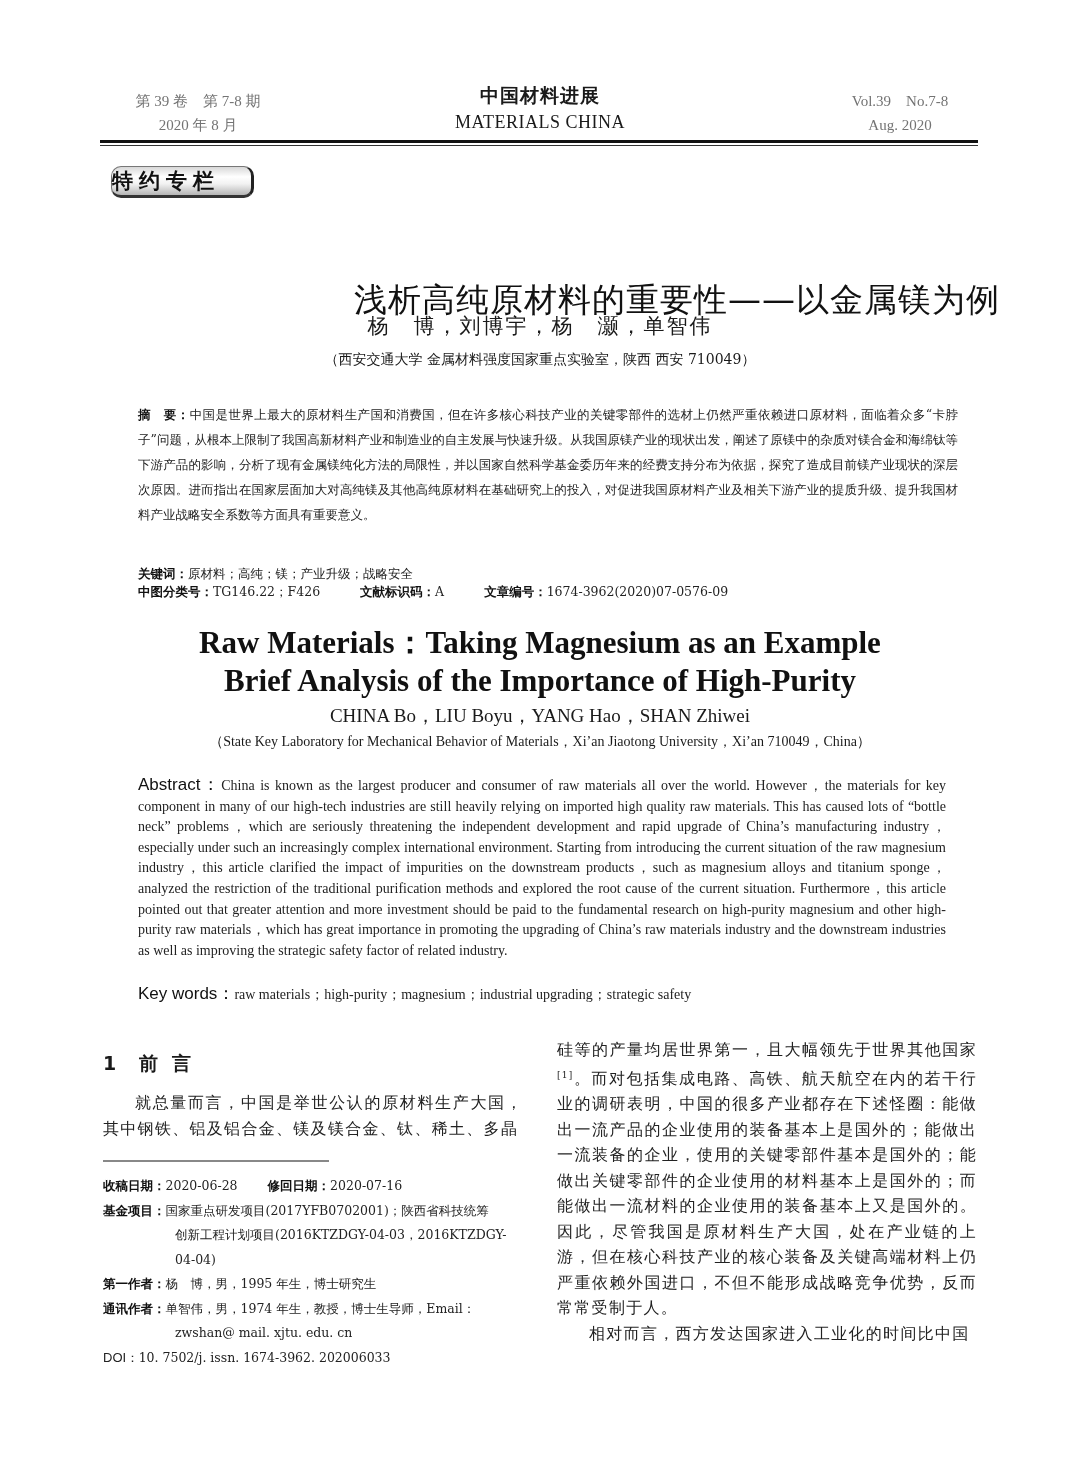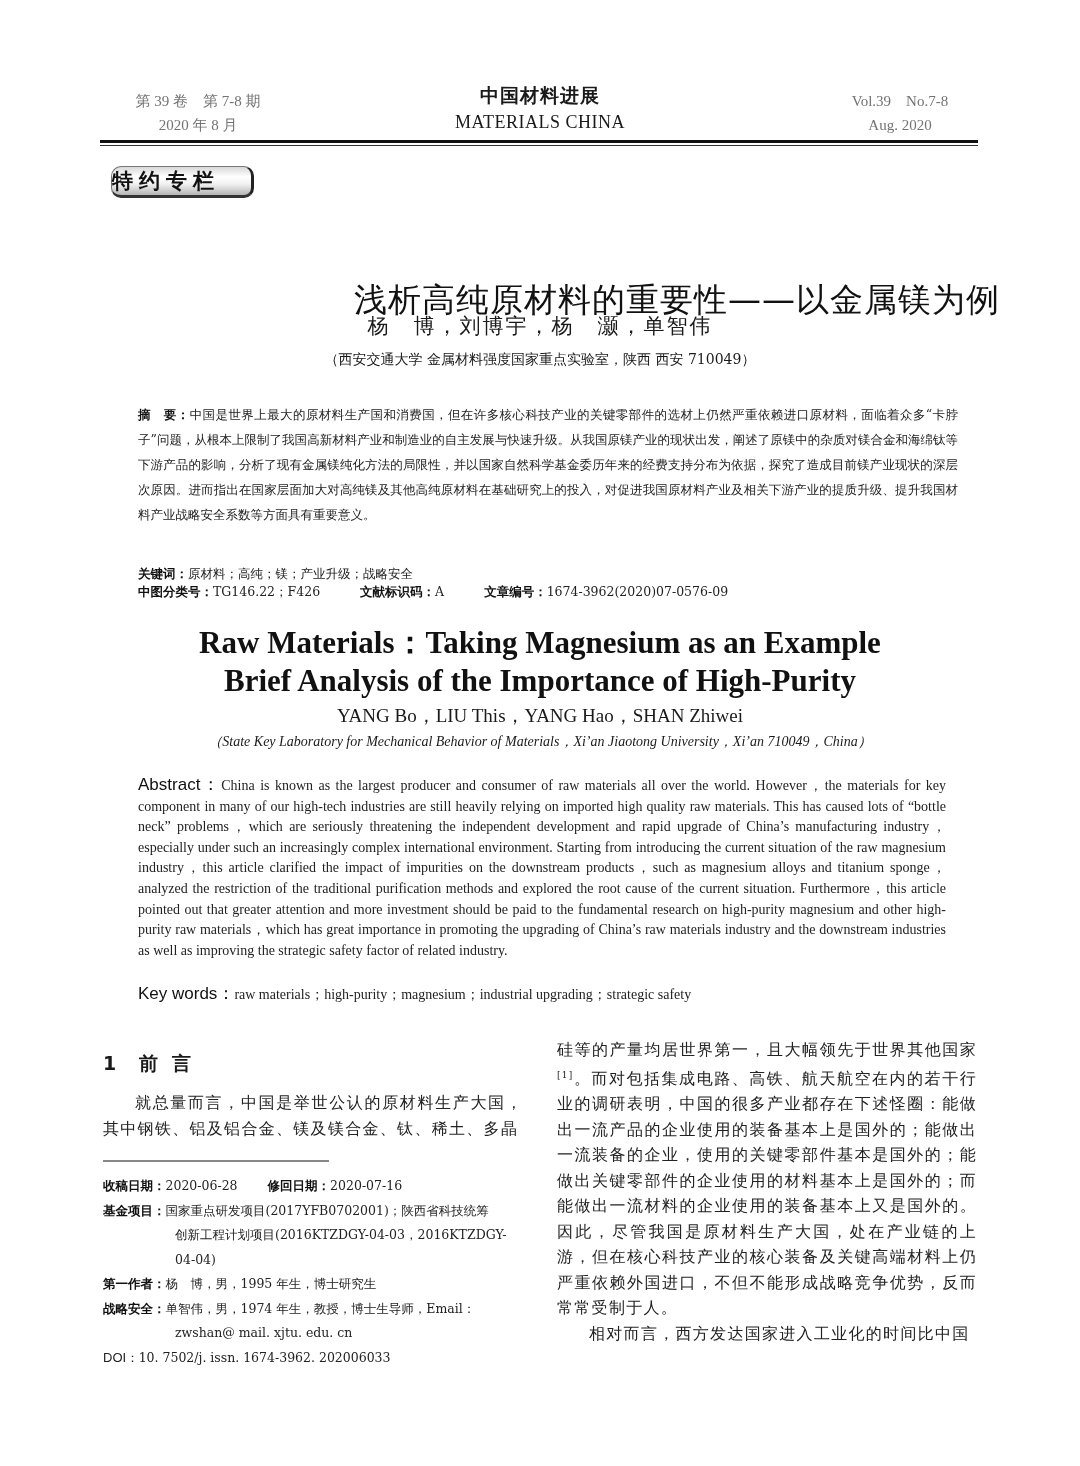--- a/index.html
+++ b/index.html
@@ -29,21 +29,21 @@
   
   .cn-block { left:138px; width:820px; font-size:12.5px; line-height:25px; color:#222; }
   .cn-abs { top:402px; text-align:justify; }
   .lbl { font-family:"DejaVu Sans", sans-serif; font-weight:bold; color:#111; }
   .cn-kw { top:561px; }
   .cn-cls { top:579px; }
   .cn-cls span.gap { display:inline-block; width:40px; }
   
   .title-en { left:80px; top:624px; width:920px; text-align:center; font-family:"Liberation Serif", serif; font-weight:bold; font-size:31px; line-height:38px; color:#111; }
   .authors-en { left:80px; top:703px; width:920px; text-align:center; font-family:"Liberation Serif", serif; font-size:19px; line-height:26px; }
-  .affil-en { left:80px; top:731px; width:920px; text-align:center; font-family:"Liberation Serif", serif; font-size:14px; line-height:22px;font-style:italic; }
+  .affil-en { left:80px; top:731px; width:920px; text-align:center; font-family:"Liberation Serif", serif; font-size:14px; line-height:22px; }
   .en-block { left:138px; width:808px; font-family:"Liberation Serif", serif; font-size:14px; line-height:20.6px; text-align:justify; color:#222; }
   .en-abs { top:775px; }
   .en-lbl { font-family:"Liberation Sans", sans-serif; font-size:17px; color:#111; }
   .en-kw { top:984px; }
   
   .sec-head { left:103px; top:1049px; font-family:"DejaVu Sans", sans-serif; font-weight:bold; font-size:19px; line-height:28px; }
   .sec-head .num { display:inline-block; width:36px; }
   .sec-head .ttl { letter-spacing:14px; }
   .col { width:420px; font-size:16px; line-height:25.5px; letter-spacing:1.3px; text-align:justify; color:#222; }
   .col-left { left:103px; top:1090px; }
@@ -90,21 +90,21 @@
   <span class="lbl">关键词：</span><span>原材料；高纯；镁；产业升级；战略安全</span>
 </div>
 <div class="abs cn-block cn-cls">
   <span class="lbl">中图分类号：</span><span>TG146.22；F426</span><span class="gap"></span><span class="lbl">文献标识码：</span><span>A</span><span class="gap"></span><span class="lbl">文章编号：</span><span>1674-3962(2020)07-0576-09</span>
 </div>
 
 <div class="abs title-en">
   <div>Raw Materials：Taking Magnesium as an Example</div>
   <div>Brief Analysis of the Importance of High-Purity</div>
 </div>
-<div class="abs authors-en">YANG Bo，LIU This，YANG Hao，SHAN Zhiwei</div>
+<div class="abs authors-en">CHINA Bo，LIU Boyu，YANG Hao，SHAN Zhiwei</div>
 <div class="abs affil-en">（State Key Laboratory for Mechanical Behavior of Materials，Xi’an Jiaotong University，Xi’an 710049，China）</div>
 
 <div class="abs en-block en-abs">
   <span class="en-lbl">Abstract</span><span class="en-lbl">：</span><span>China is known as the largest producer and consumer of raw materials all over the world. However，the materials for key component in many of our high-tech industries are still heavily relying on imported high quality raw materials. This has caused lots of “bottle neck” problems，which are seriously threatening the independent development and rapid upgrade of China’s manufacturing industry，especially under such an increasingly complex international environment. Starting from introducing the current situation of the raw magnesium industry，this article clarified the impact of impurities on the downstream products，such as magnesium alloys and titanium sponge，analyzed the restriction of the traditional purification methods and explored the root cause of the current situation. Furthermore，this article pointed out that greater attention and more investment should be paid to the fundamental research on high-purity magnesium and other high-purity raw materials，which has great importance in promoting the upgrading of China’s raw materials industry and the downstream industries as well as improving the strategic safety factor of related industry.</span>
 </div>
 <div class="abs en-block en-kw">
   <span class="en-lbl">Key words</span><span class="en-lbl">：</span><span>raw materials；high-purity；magnesium；industrial upgrading；strategic safety</span>
 </div>
 
 <div class="abs sec-head">
@@ -121,21 +121,21 @@
   </div>
   <div>
     <span class="lbl">基金项目：</span><span>国家重点研发项目(2017YFB0702001)；陕西省科技统筹</span>
   </div>
   <div class="cont">创新工程计划项目(2016KTZDGY-04-03，2016KTZDGY-</div>
   <div class="cont">04-04)</div>
   <div>
     <span class="lbl">第一作者：</span><span>杨　博，男，1995 年生，博士研究生</span>
   </div>
   <div>
-    <span class="lbl">战略安全：</span><span>单智伟，男，1974 年生，教授，博士生导师，Email：</span>
+    <span class="lbl">通讯作者：</span><span>单智伟，男，1974 年生，教授，博士生导师，Email：</span>
   </div>
   <div class="cont">zwshan@ mail. xjtu. edu. cn</div>
   <div>
     <span class="doi-lbl">DOI</span><span>：</span><span>10. 7502/j. issn. 1674-3962. 202006033</span>
   </div>
 </div>
 
 <div class="abs col col-right">
   <div>
     <span>硅等的产量均居世界第一，且大幅领先于世界其他国家</span><sup>[1]</sup><span>。而对包括集成电路、高铁、航天航空在内的若干行业的调研表明，中国的很多产业都存在下述怪圈：能做出一流产品的企业使用的装备基本上是国外的；能做出一流装备的企业，使用的关键零部件基本是国外的；能做出关键零部件的企业使用的材料基本上是国外的；而能做出一流材料的企业使用的装备基本上又是国外的。因此，尽管我国是原材料生产大国，处在产业链的上游，但在核心科技产业的核心装备及关键高端材料上仍严重依赖外国进口，不但不能形成战略竞争优势，反而常常受制于人。</span>

